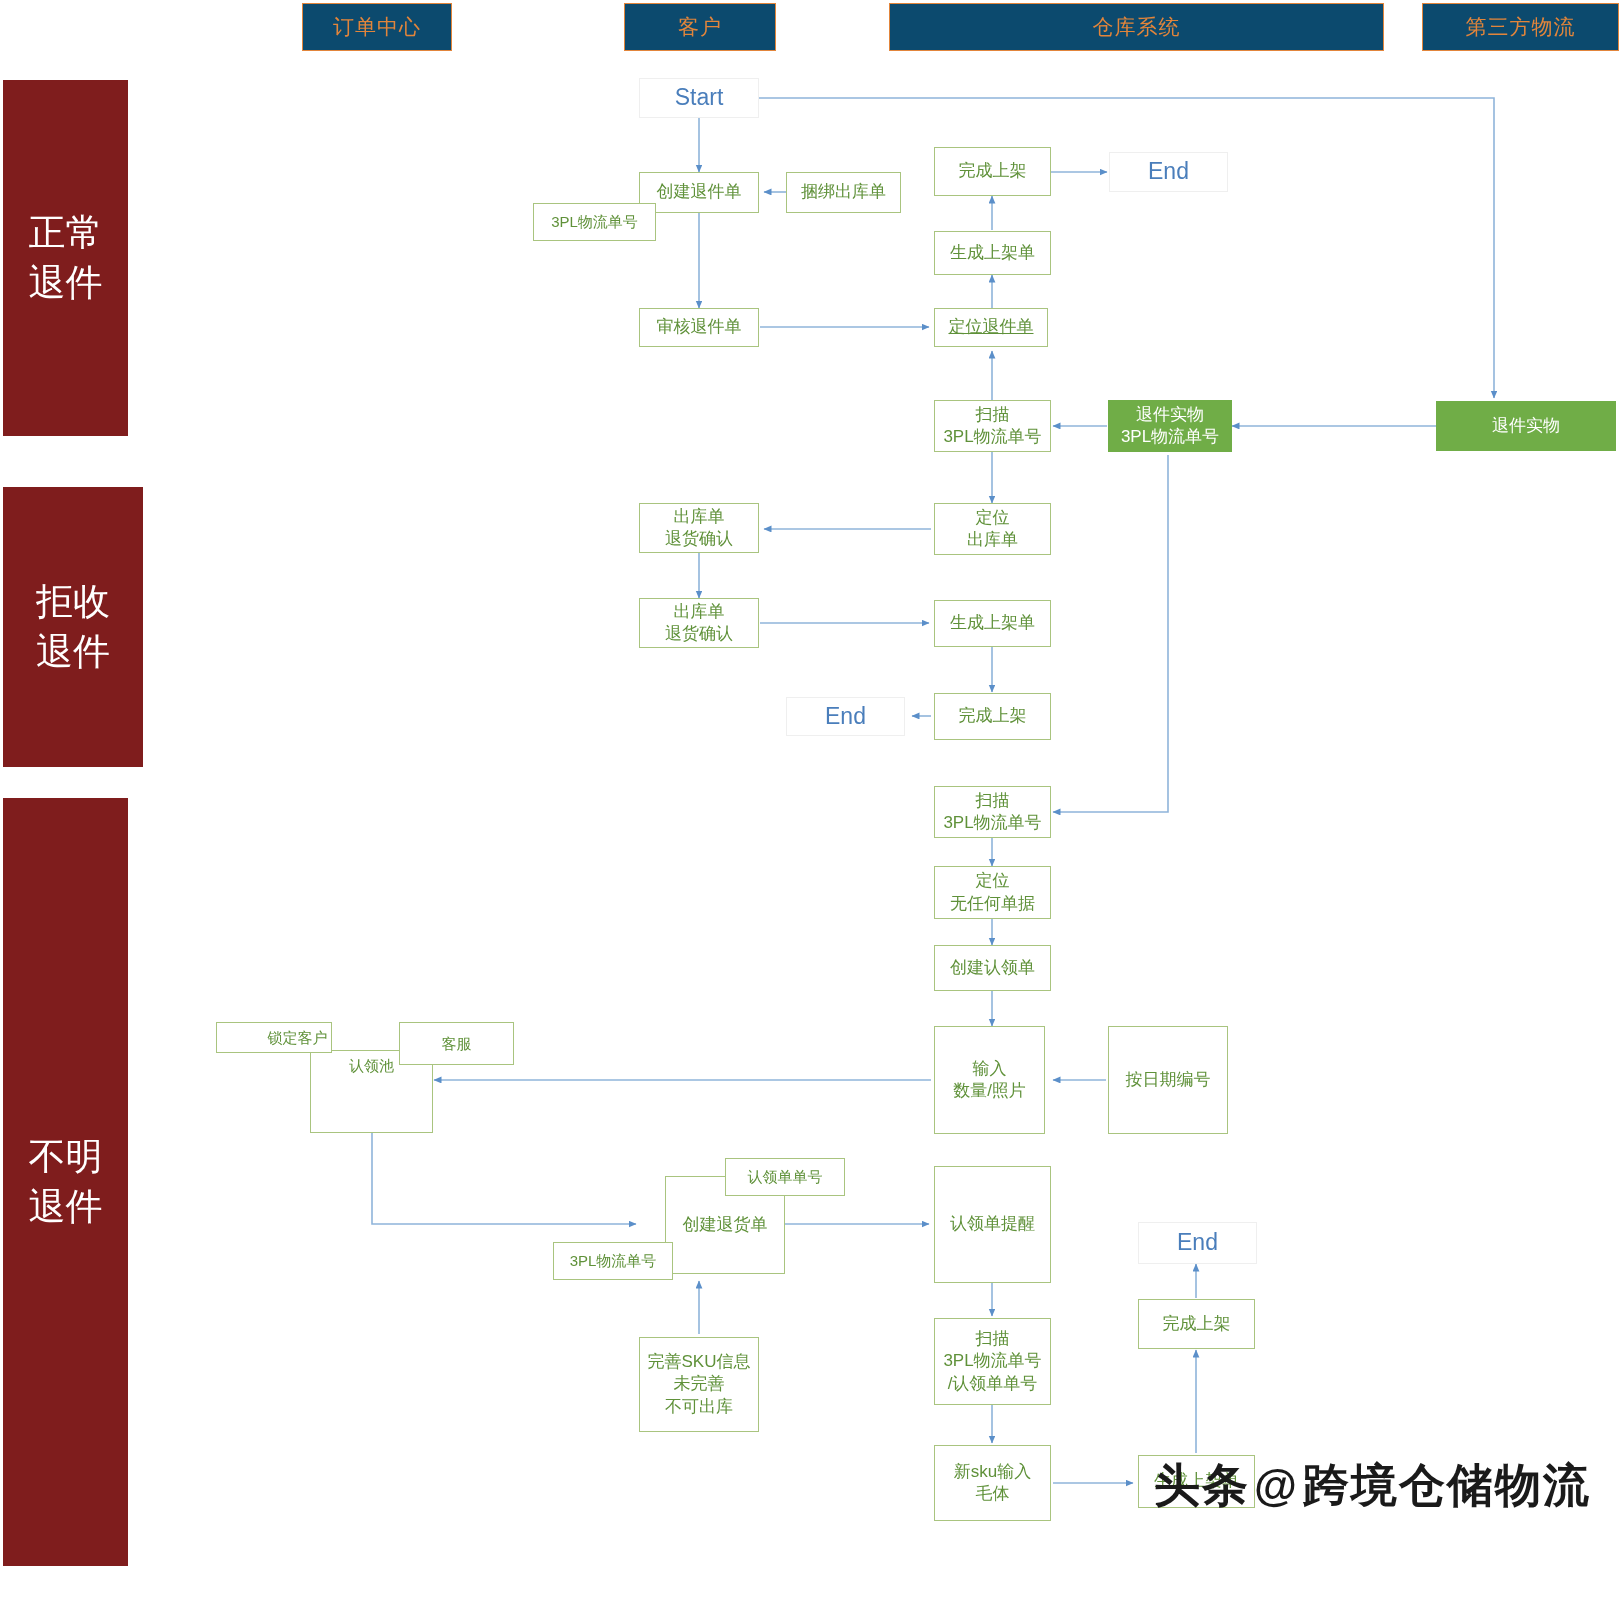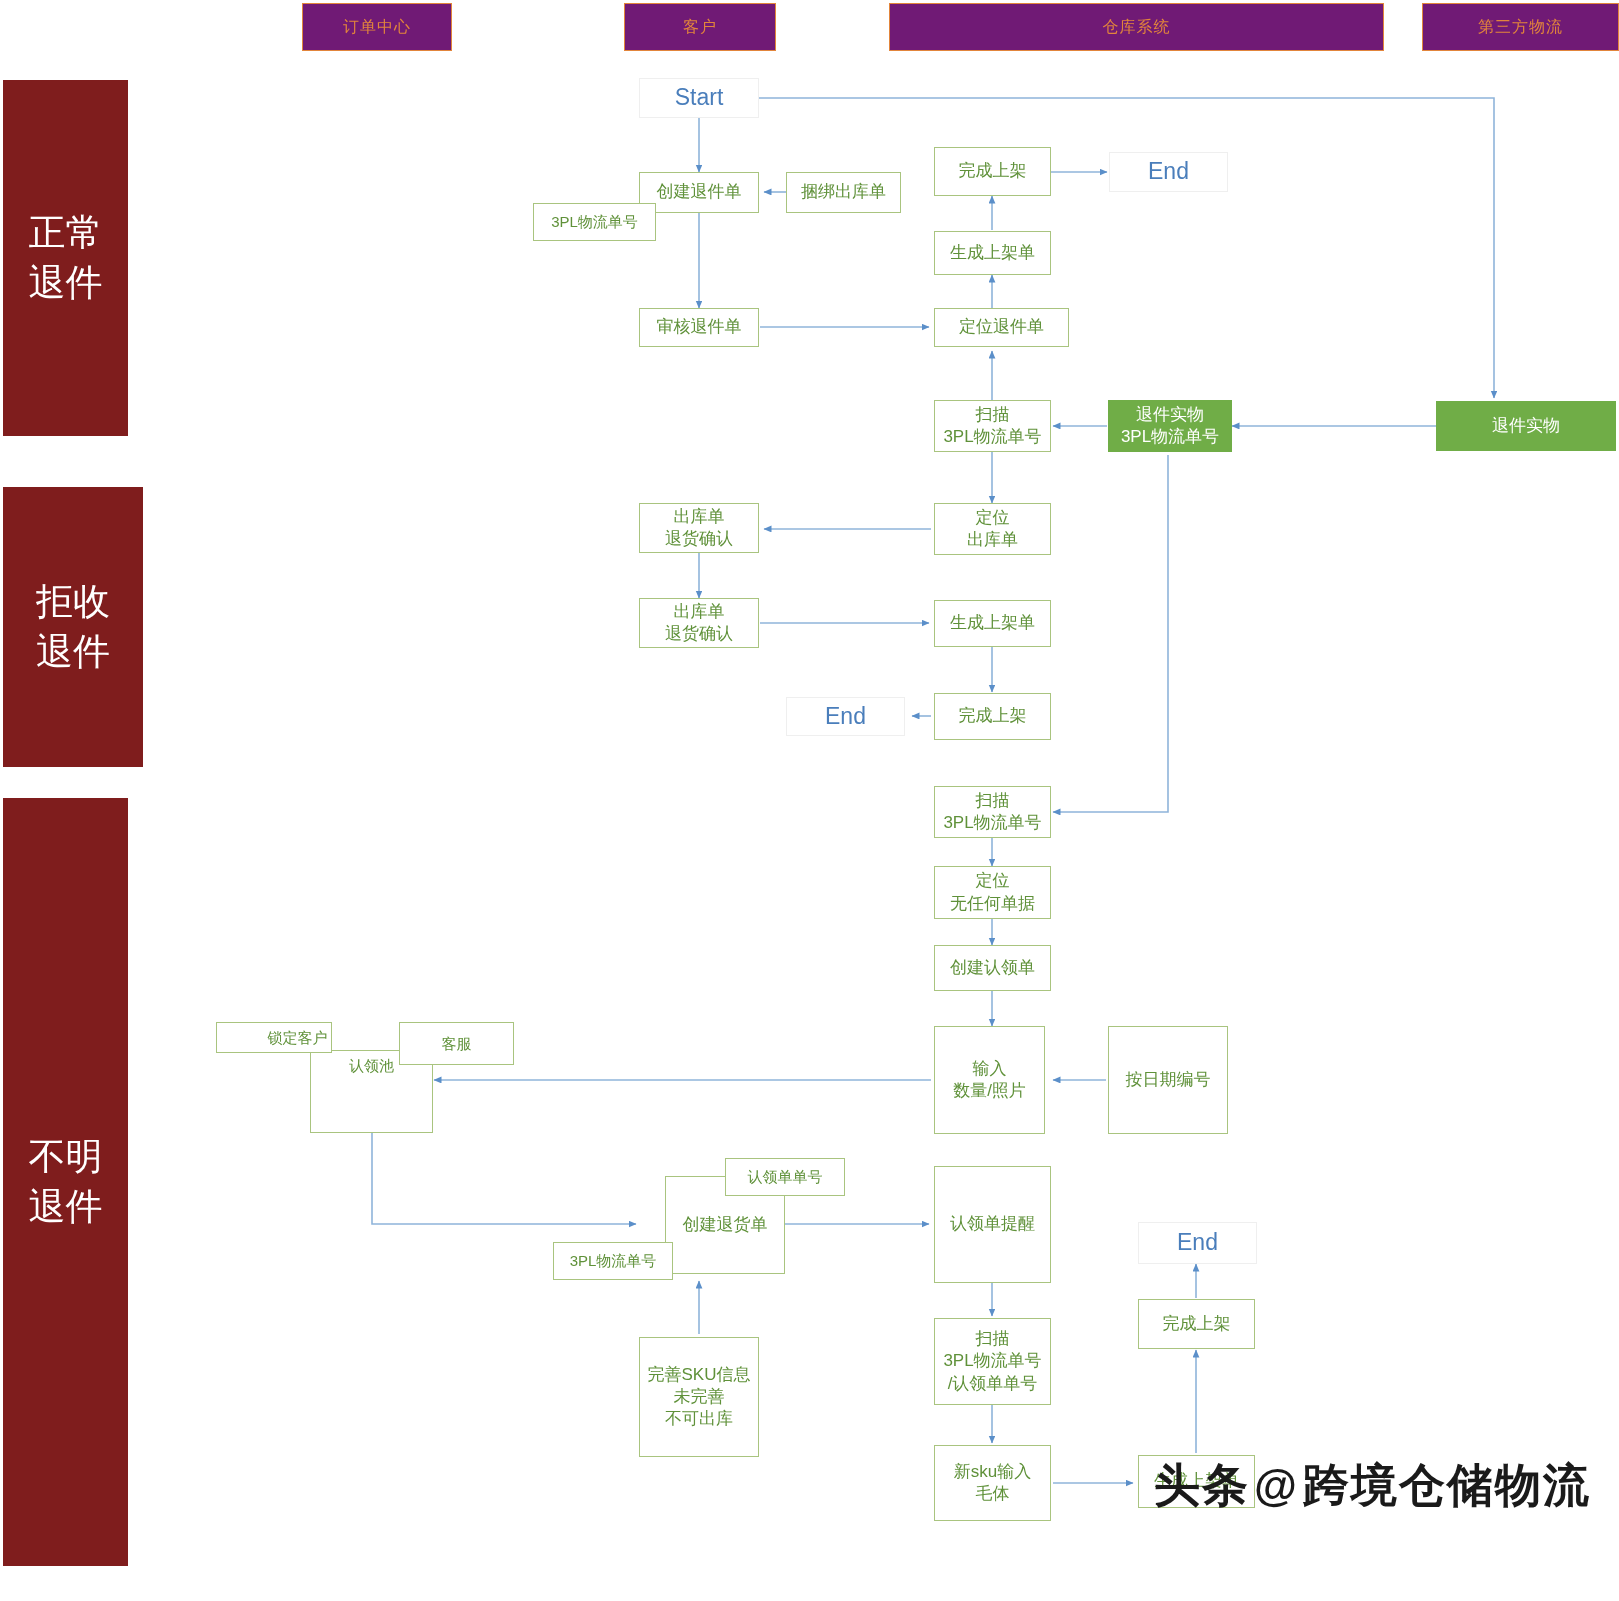--- a/index.html
+++ b/index.html
@@ -11,24 +11,24 @@
     overflow:hidden;
   }
   #canvas{position:absolute;left:0;top:0;width:1619px;height:1601px;}
   svg.wires{position:absolute;left:0;top:0;width:1619px;height:1601px;pointer-events:none;}
 
   
   .lane-header{
     position:absolute;
     box-sizing:border-box;
     border:1.5px solid #E2853B;
-    background:#701a75;
+    background:#0c4a6e;
     color:#E2853B;
     display:flex;align-items:center;justify-content:center;
-    font-size:16px;
+    font-size:21px;
     letter-spacing:1px;
   }
 
   
   .phase{
     position:absolute;
     box-sizing:border-box;
     background:#7f1d1d;
     color:#ffffff;
     display:flex;align-items:center;justify-content:center;
@@ -195,21 +195,21 @@
   </div>
 
   <div class="node small" style="left:533px;top:203px;width:123px;height:38px;">
     <span>3PL物流单号</span>
   </div>
 
   <div class="node" style="left:639px;top:308px;width:120px;height:39px;">
     <span>审核退件单</span>
   </div>
 
-  <div class="node" style="left:934px;top:308px;width:135px;height:39px;">
+  <div class="node" style="left:934px;top:308px;width:114px;height:39px;text-decoration:underline;">
     <span>定位退件单</span>
   </div>
 
   <div class="node" style="left:934px;top:231px;width:117px;height:44px;">
     <span>生成上架单</span>
   </div>
 
   <div class="node" style="left:934px;top:147px;width:117px;height:49px;">
     <span>完成上架</span>
   </div>
@@ -295,21 +295,21 @@
   <div class="node" style="left:665px;top:1176px;width:120px;height:98px;">
     <span>创建退货单</span>
   </div>
   <div class="node small" style="left:725px;top:1158px;width:120px;height:38px;">
     <span>认领单单号</span>
   </div>
   <div class="node small" style="left:553px;top:1242px;width:120px;height:38px;">
     <span>3PL物流单号</span>
   </div>
 
-  <div class="node" style="left:639px;top:1337px;width:120px;height:120px;">
+  <div class="node" style="left:639px;top:1337px;width:120px;height:95px;">
     <span>完善SKU信息
 未完善
 不可出库</span>
   </div>
 
   <div class="node" style="left:934px;top:1166px;width:117px;height:117px;">
     <span>认领单提醒</span>
   </div>
 
   <div class="node" style="left:934px;top:1318px;width:117px;height:87px;">

